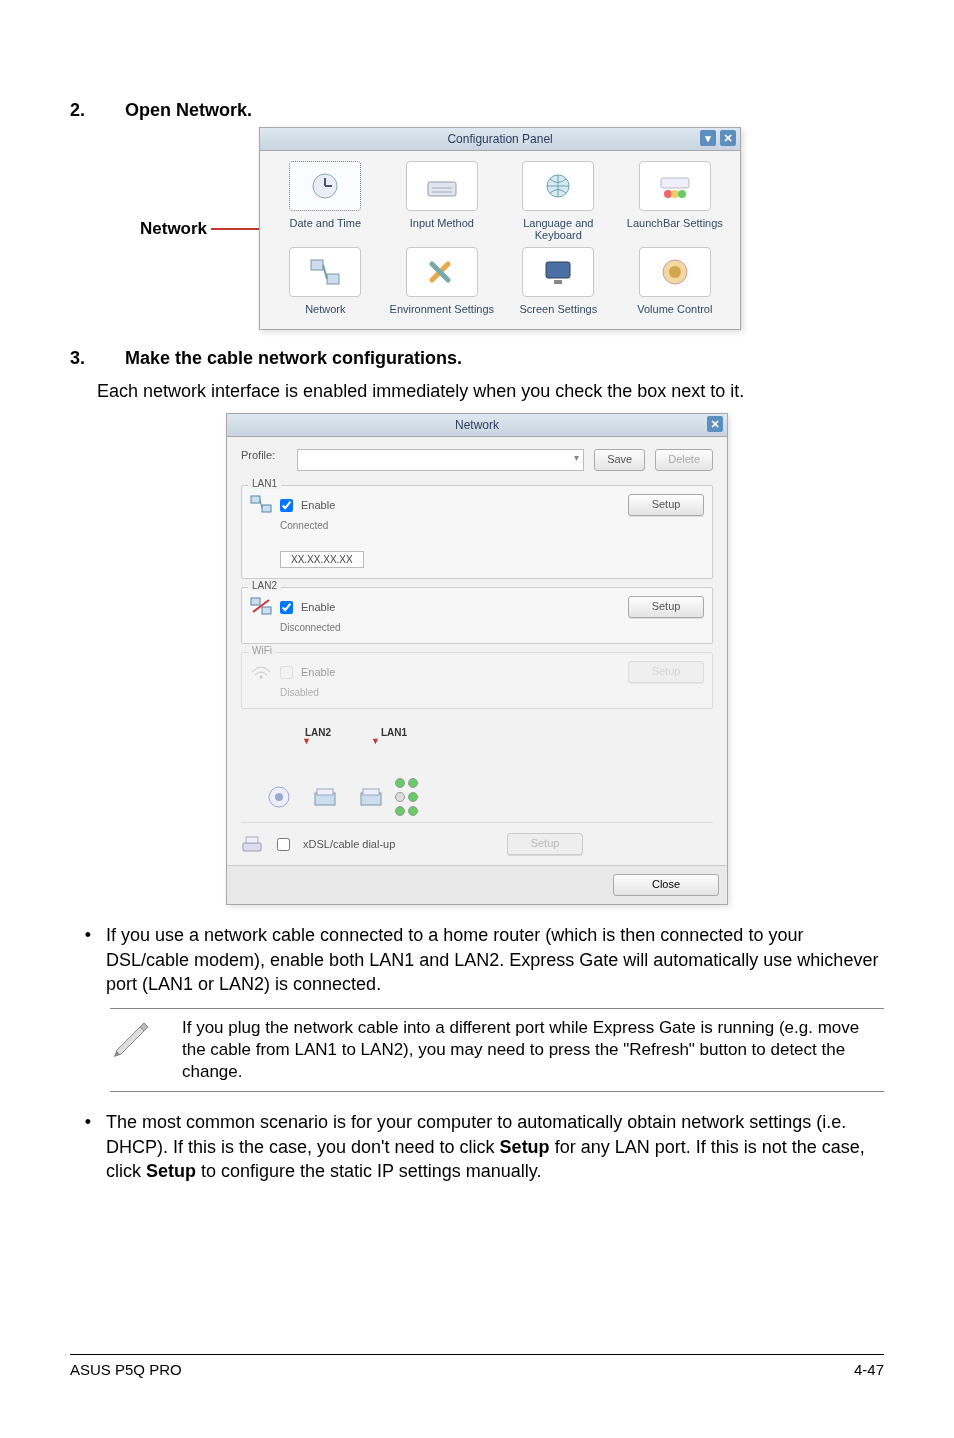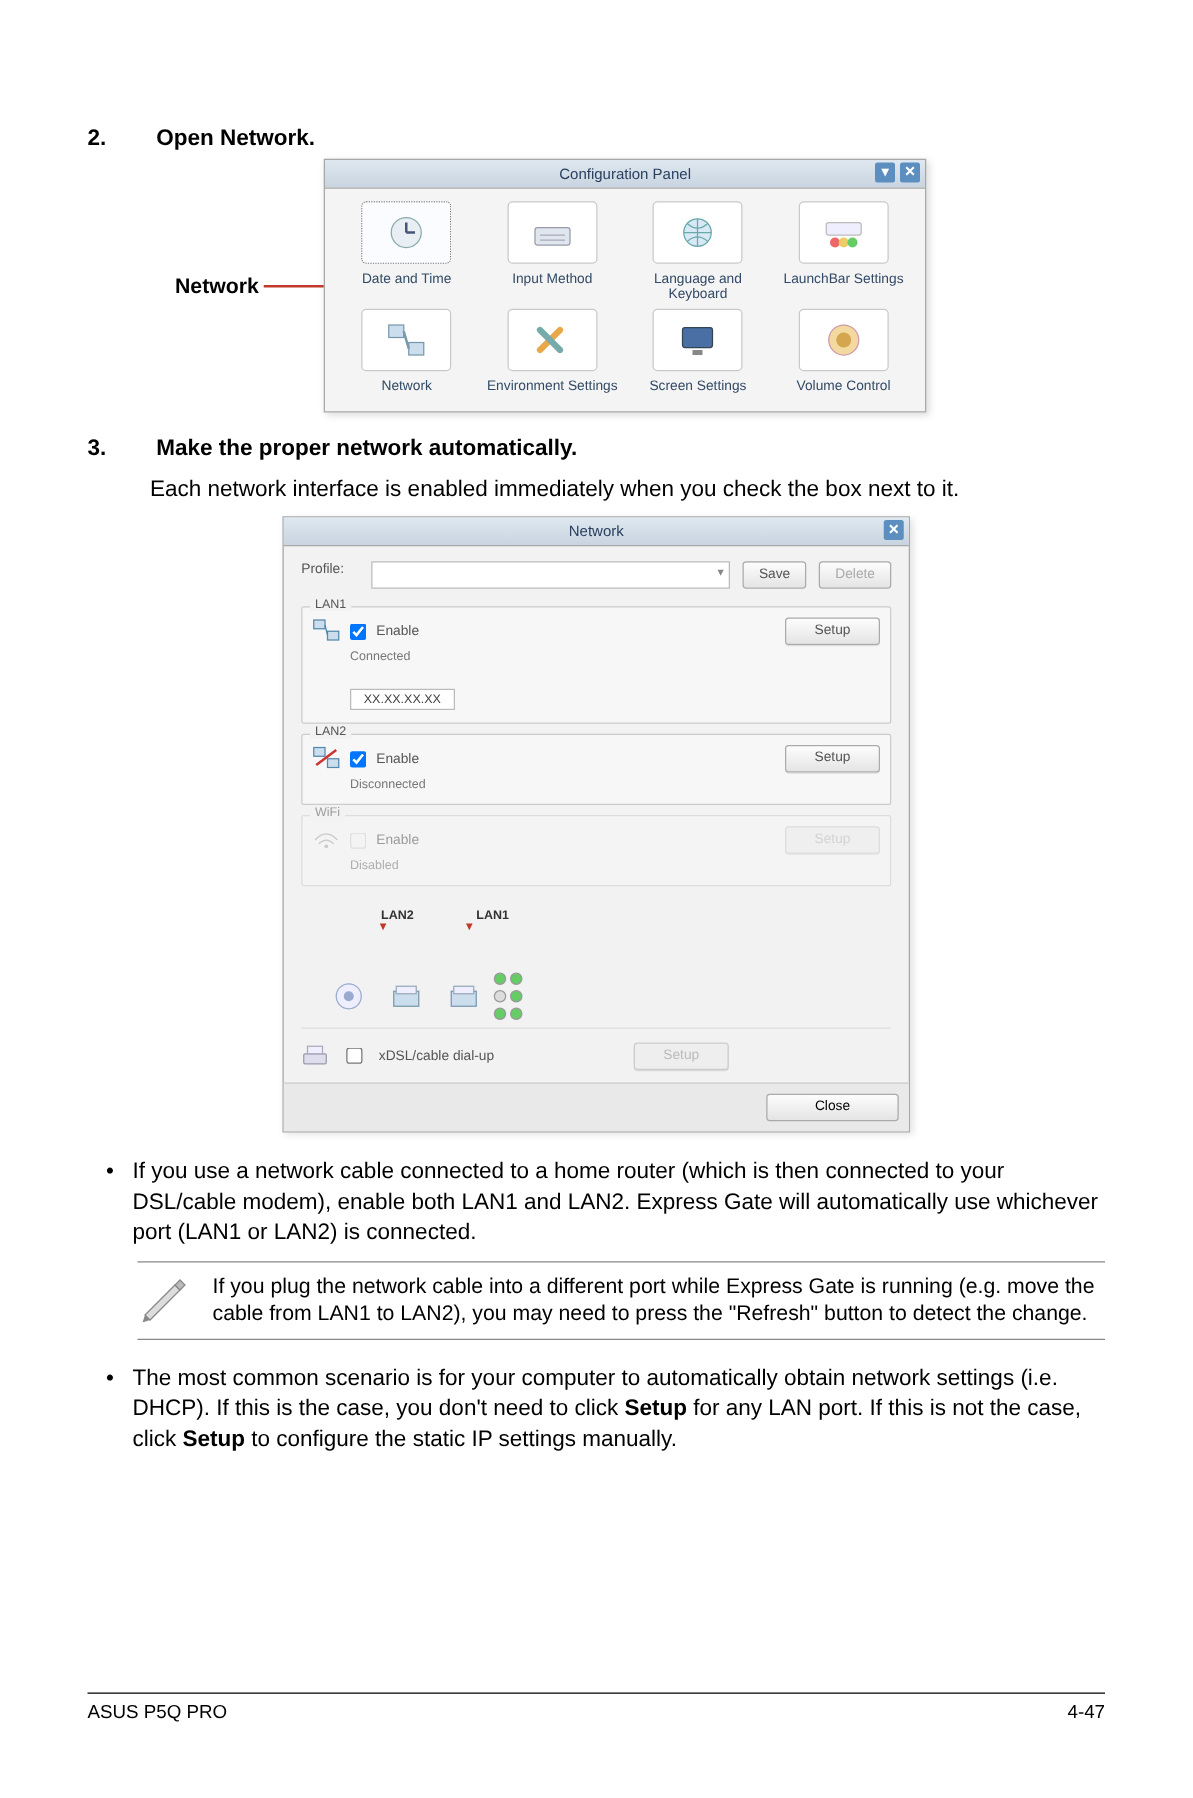--- a/index.html
+++ b/index.html
@@ -19,21 +19,21 @@
     font-weight: bold;
     font-size: 18px;
     margin-top: 10px;
   }
   .step-heading .num {
     display: inline-block;
     width: 50px;
   }
   .body-text {
     font-size: 18px;
-    margin-left: 50px;
+    margin-left: 27px;
     margin-top: 10px;
     line-height: 1.35;
   }
   .bullet-row {
     display: flex;
     font-size: 18px;
     margin-top: 18px;
     line-height: 1.35;
   }
   .bullet-row .dot {
@@ -41,21 +41,21 @@
     flex-shrink: 0;
     text-align: center;
   }
   .note-box {
     border-top: 1px solid #888;
     border-bottom: 1px solid #888;
     margin: 12px 0 12px 40px;
     padding: 8px 0;
     display: flex;
     align-items: flex-start;
-    gap: 20px;
+    gap: 32px;
   }
   .note-box .pencil svg {
     width: 40px;
     height: 40px;
   }
   .note-box .note-text {
     font-size: 17px;
     line-height: 1.3;
   }
   .footer {
@@ -459,21 +459,21 @@
               </svg>
           </div>
           <span>Volume Control</span>
         </div>
       </div>
     </div>
   </div>
 
   <div class="step-heading" style="margin-top:18px;">
     <span class="num">3.</span>
-    <span>Make the proper network automatically.</span>
+    <span>Make the cable network configurations.</span>
   </div>
   <div class="body-text">Each network interface is enabled immediately when you check the box next to it.</div>
 
   <div class="net-dialog">
     <div class="nd-title">
       <span>Network</span>
       <span class="close">✕</span>
     </div>
     <div class="nd-body">
       <div class="nd-profile-row">

